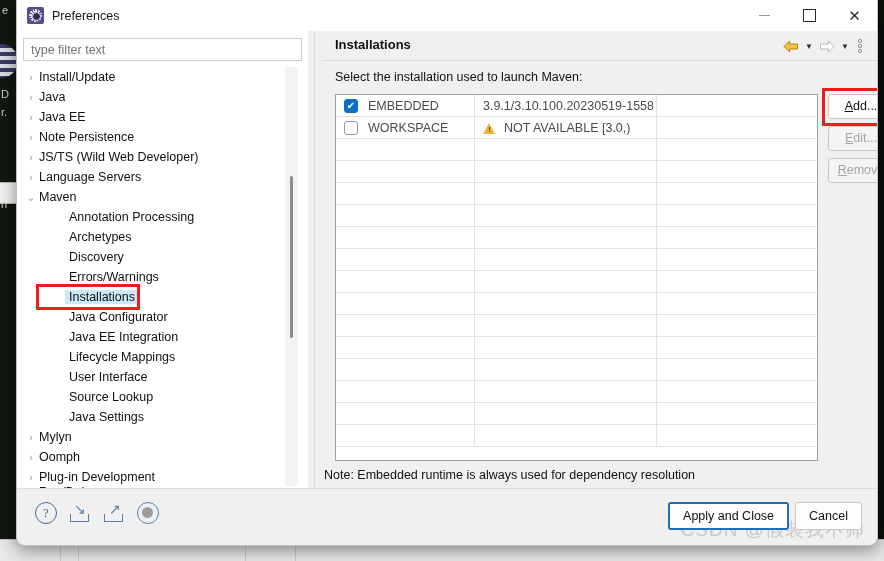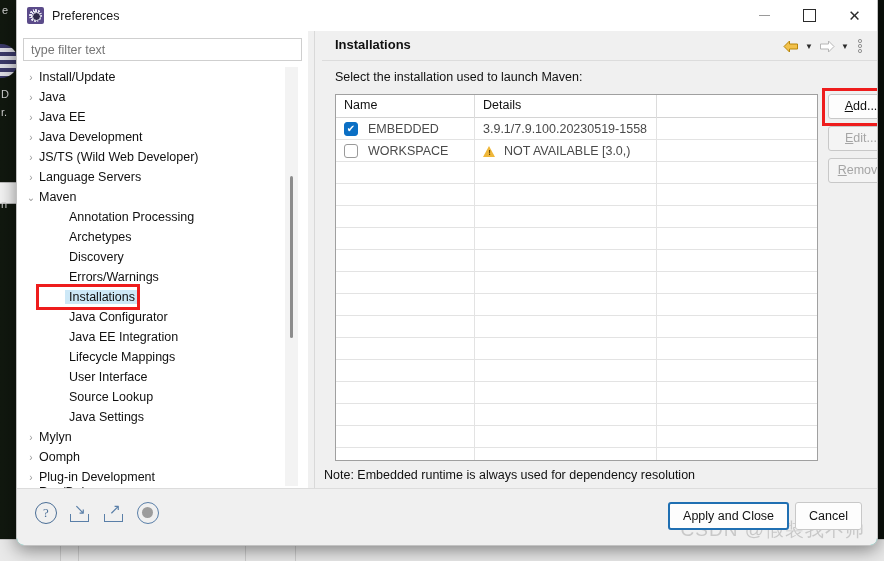--- a/index.html
+++ b/index.html
@@ -504,21 +504,21 @@
           <div class="tnode lvl1">
             <span class="arrow">›</span>
             <span class="lbl">Java</span>
           </div>
           <div class="tnode lvl1">
             <span class="arrow">›</span>
             <span class="lbl">Java EE</span>
           </div>
           <div class="tnode lvl1">
             <span class="arrow">›</span>
-            <span class="lbl">Java Development</span>
+            <span class="lbl">Note Persistence</span>
           </div>
           <div class="tnode lvl1">
             <span class="arrow">›</span>
             <span class="lbl">JS/TS (Wild Web Developer)</span>
           </div>
           <div class="tnode lvl1">
             <span class="arrow">›</span>
             <span class="lbl">Language Servers</span>
           </div>
           <div class="tnode lvl1">
@@ -602,33 +602,28 @@
               <i></i>
               <i></i>
               <i></i>
             </div>
         </div>
       </div>
 
       <div id="subtitle">Select the installation used to launch Maven:</div>
 
       <div id="tablebox">
-        <div id="thead">
-          <div class="th col1">Name</div>
-          <div class="th col2">Details</div>
-          <div class="th col3"></div>
-        </div>
         <div id="tbody">
             <div class="trow">
               <div class="td col1">
                 <span class="cbx on">✔</span>
                 <span>EMBEDDED</span>
               </div>
               <div class="td col2">
-                <span>3.9.1/7.9.100.20230519-1558</span>
+                <span>3.9.1/3.10.100.20230519-1558</span>
               </div>
               <div class="td col3"></div>
             </div>
             <div class="trow">
               <div class="td col1">
                 <span class="cbx off"></span>
                 <span>WORKSPACE</span>
               </div>
               <div class="td col2">
                 <span class="warnicon"></span>

